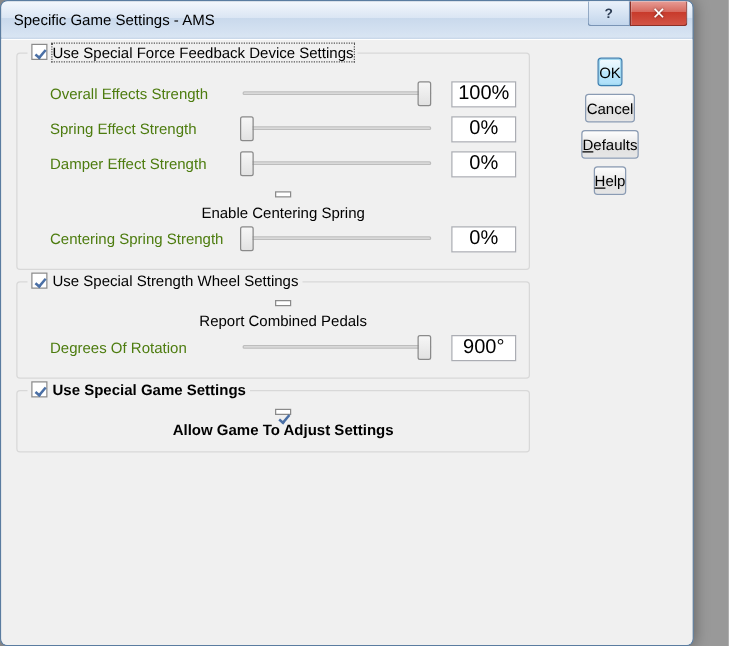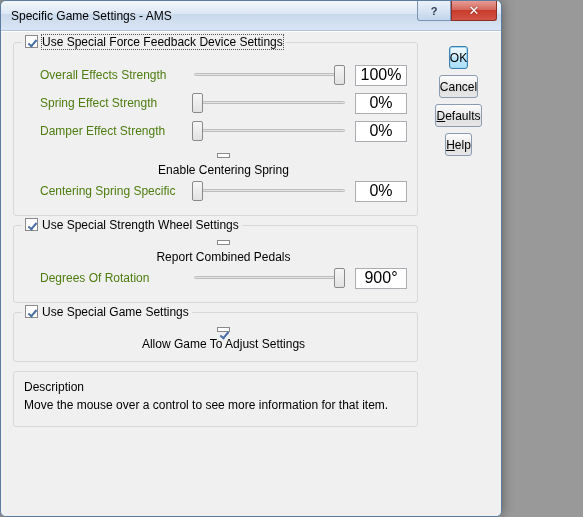--- a/index.html
+++ b/index.html
@@ -7,21 +7,21 @@
     margin: 0;
     padding: 0;
     font-family: "Segoe UI", Tahoma, sans-serif;
     font-size: 12px;
     background: #999;
     width: 583px;
     height: 517px;
     overflow: hidden;
   }
   .window {
-    width: 502px;
+    width: 555px;
     height: 517px;
     background: linear-gradient(to bottom, #e6eef7 0%, #dfe8f3 100%);
     border: 1px solid #5a7ca0;
     border-radius: 6px;
     box-shadow: 0 0 12px rgba(0,0,0,0.4);
     position: relative;
   }
   .titlebar {
     height: 30px;
     background: linear-gradient(to bottom, #f3f7fc 0%, #dbe6f4 45%, #c9d9ec 46%, #d9e5f3 100%);
@@ -273,21 +273,21 @@
         </div>
 
         <div style="height:8px;"></div>
 
         <div class="chk-row">
           <span class="chk"></span>
           <span>Enable Centering Spring</span>
         </div>
 
         <div class="row">
-          <span class="row-label">Centering Spring Specific</span>
+          <span class="row-label">Centering Spring Strength</span>
           <div class="slider-wrap">
             <div class="slider">
               <div class="slider-track"></div>
               <div class="slider-thumb" style="left:0;"></div>
             </div>
           </div>
           <div class="val-box">0%</div>
         </div>
       </div>
 
@@ -307,35 +307,31 @@
           <div class="slider-wrap">
             <div class="slider">
               <div class="slider-track"></div>
               <div class="slider-thumb" style="left:calc(100% - 13px);"></div>
             </div>
           </div>
           <div class="val-box">900°</div>
         </div>
       </div>
 
-      <div class="groupbox" style="">
+      <div class="groupbox" style="font-weight:bold;">
         <div class="group-legend">
           <span class="chk checked"></span>
           <span>Use Special Game Settings</span>
         </div>
         <div class="chk-row">
           <span class="chk checked"></span>
           <span>Allow Game To Adjust Settings</span>
         </div>
       </div>
 
-      <div class="desc-box">
-        <div class="desc-title">Description</div>
-        <div>Move the mouse over a control to see more information for that item.</div>
-      </div>
 
     </div>
 
     <div class="side-col">
       <div class="btn default">OK</div>
       <div class="btn">Cancel</div>
       <div class="btn">
         <span><span class="underline">D</span><span>efaults</span></span>
       </div>
       <div class="btn">

